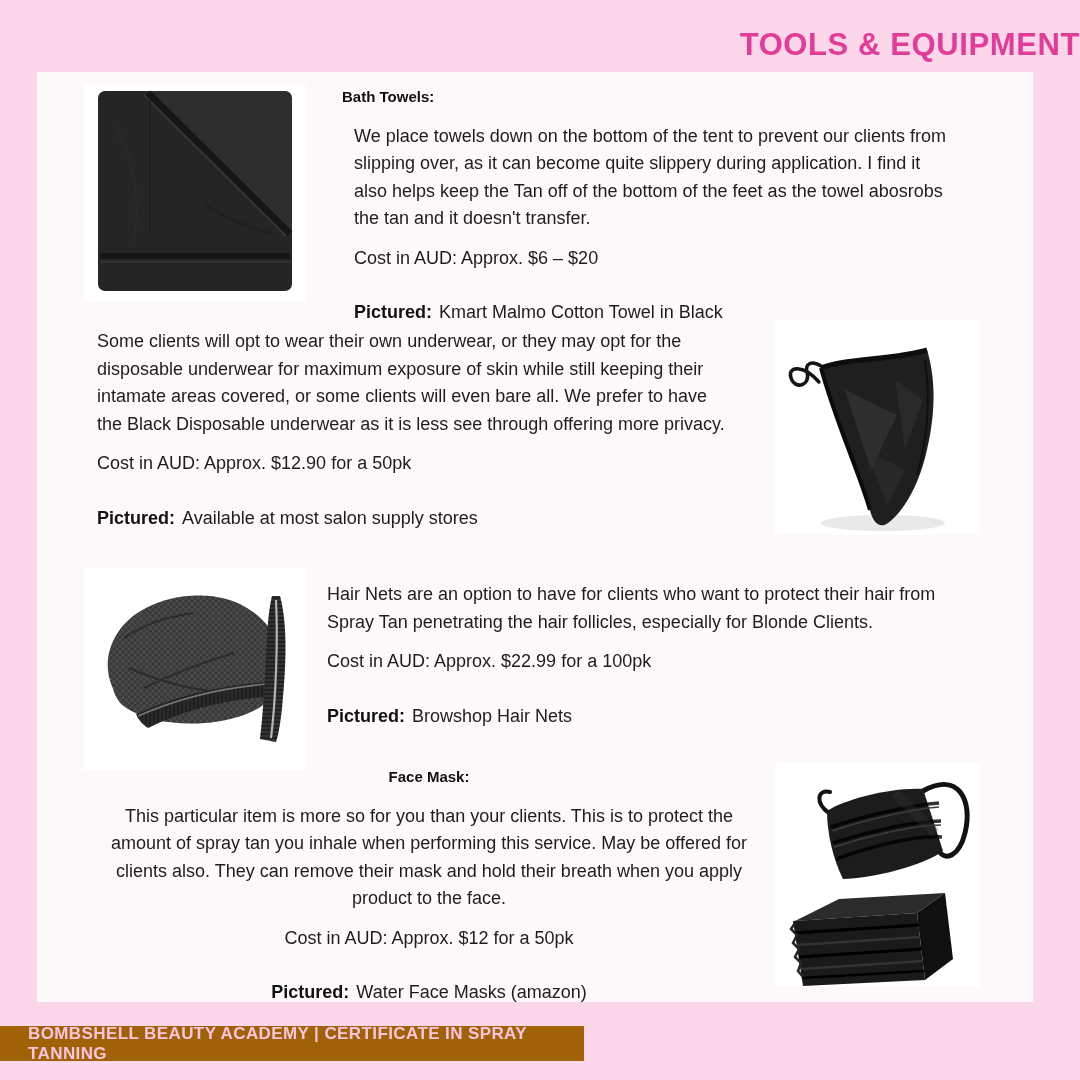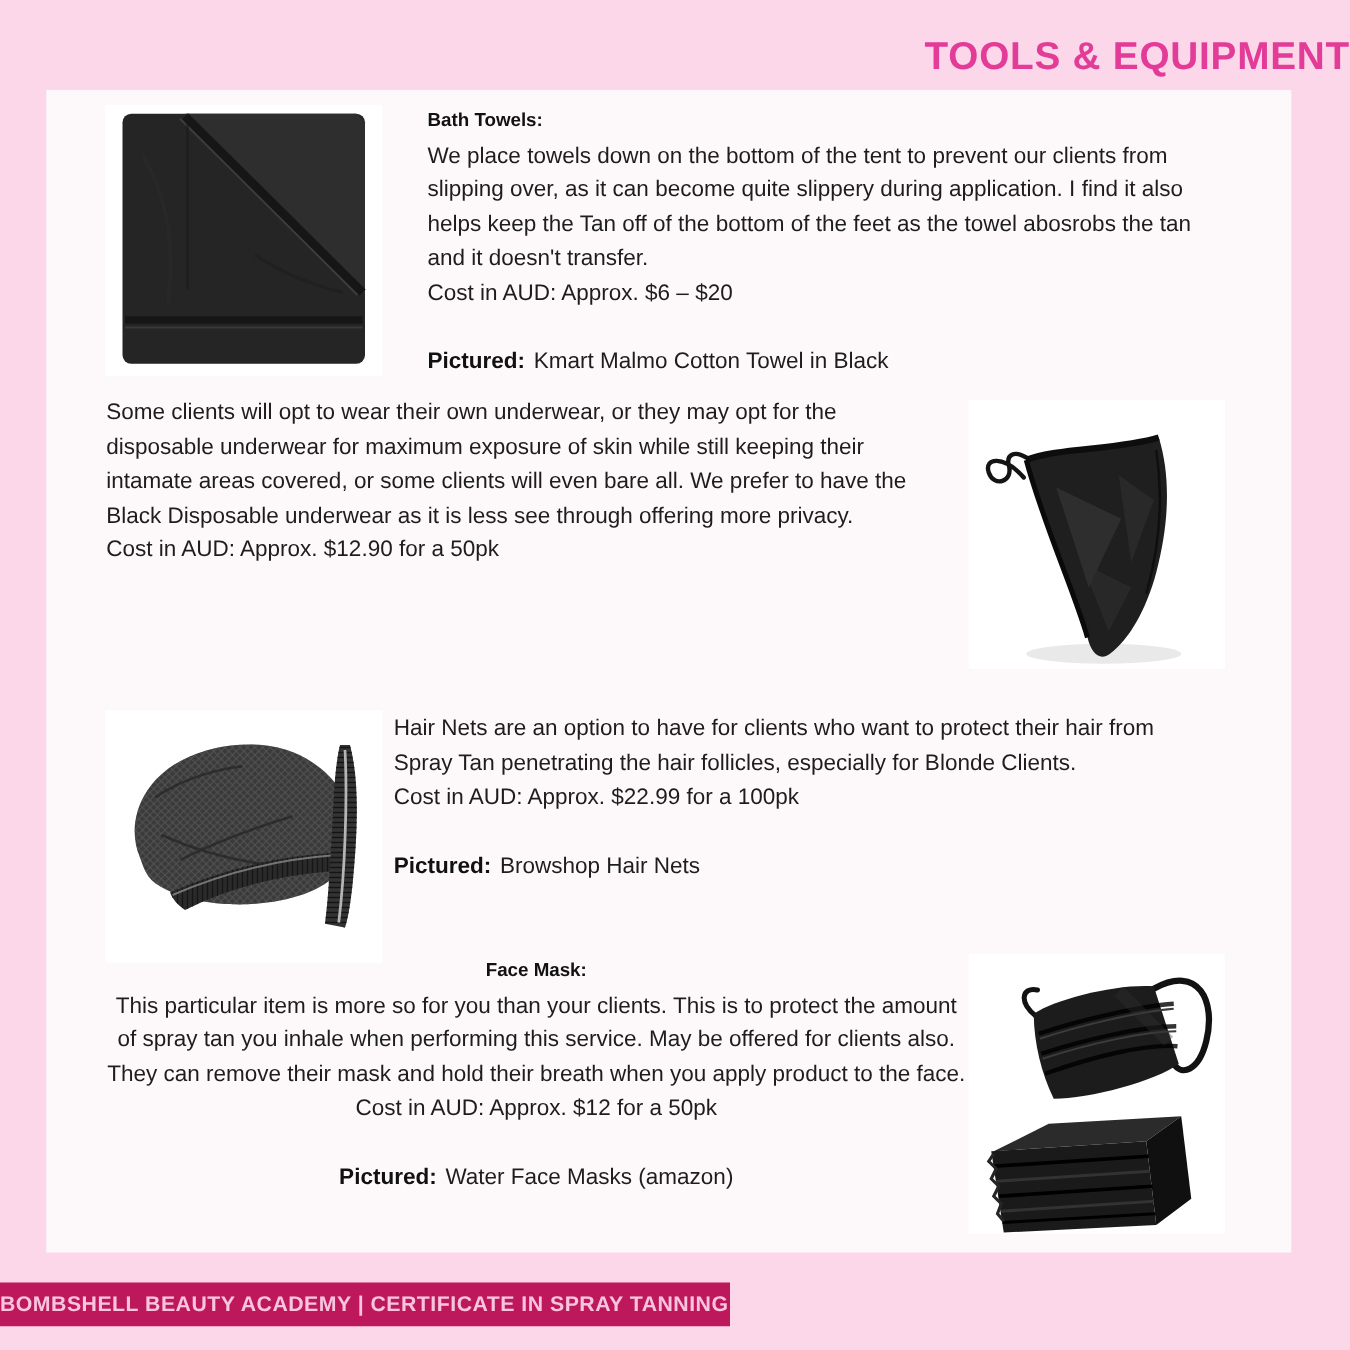--- a/index.html
+++ b/index.html
@@ -31,41 +31,42 @@
     overflow: hidden;
   }
   .img-box svg { display: block; width: 100%; height: 100%; }
   .sec-text { position: absolute; font-size: 18px; line-height: 27.5px; }
   .sec-text h3 {
     font-size: 15px;
     font-weight: 700;
     line-height: 27.5px;
     color: #111111;
   }
-  .sec-text p { margin: 0; }
+  .sec-text p { margin: 12px; }
   .pictured { margin-top: 27px !important; }
   .pictured strong { margin-right: 7px; color: #111111; }
 
   
   .towel-img      { left: 47px;  top: 12px;  width: 222px; height: 217px; }
   .towel-text     { left: 305px; top: 11px;  width: 624px; }
   .underwear-text { left: 48px;  top: 244px; width: 662px; }
   .underwear-img  { left: 738px; top: 248px; width: 205px; height: 215px; }
   .hairnet-img    { left: 47px;  top: 496px; width: 222px; height: 202px; }
   .hairnet-text   { left: 278px; top: 497px; width: 655px; }
   .facemask-text  { left: 48px;  top: 691px; width: 688px; text-align: center; }
   .facemask-img   { left: 738px; top: 691px; width: 205px; height: 224px; }
 
   .footer-bar {
     position: absolute;
     left: 0; top: 1026px;
     width: 584px; height: 35px;
-    background: #be185d;
+    background: #a16207;
     display: flex;
     align-items: center;
+    padding-left: 28px;
   }
   .footer-bar span {
     font-size: 17px;
     font-weight: 700;
     letter-spacing: 0.4px;
     color: #f9c4dd;
   }
 </style>
 </head>
 <body>
@@ -90,20 +91,21 @@
   <div class="sec-text towel-text">
     <h3>Bath Towels:</h3>
     <p>We place towels down on the bottom of the tent to prevent our clients from slipping over, as it can become quite slippery during application. I find it also helps keep the Tan off of the bottom of the feet as the towel abosrobs the tan and it doesn't transfer.</p>
     <p>Cost in AUD: Approx. $6 – $20</p>
     <p class="pictured"><strong>Pictured:</strong><span>Kmart Malmo Cotton Towel in Black</span></p>
   </div>
 
   <div class="sec-text underwear-text">
     <p>Some clients will opt to wear their own underwear, or they may opt for the disposable underwear for maximum exposure of skin while still keeping their intamate areas covered, or some clients will even bare all. We prefer to have the Black Disposable underwear as it is less see through offering more privacy.</p>
     <p>Cost in AUD: Approx. $12.90 for a 50pk</p>
+    <p class="pictured"><strong>Pictured:</strong><span>Available at most salon supply stores</span></p>
   </div>
   <div class="img-box underwear-img">
     <svg viewBox="0 0 205 215">
       <ellipse cx="108" cy="203" rx="62" ry="8" fill="#e9e9e9"></ellipse>
       <path d="M44,62 C28,44 12,46 16,58 C20,70 36,66 32,52 C30,44 36,40 46,46" fill="none" stroke="#141414" stroke-width="3.5" stroke-linecap="round"></path>
       <path d="M46,48 C64,38 86,42 104,40 C124,38 140,34 152,30 C162,62 160,100 150,138 C142,168 128,192 113,203 C105,209 98,203 95,190 C84,152 62,100 46,48 Z" fill="#1f1f1f"></path>
       <path d="M46,48 C70,38 120,40 152,30" stroke="#0d0d0d" stroke-width="5" fill="none"></path>
       <path d="M70,70 L122,95 L96,150 Z" fill="#3a3a3a" opacity="0.55"></path>
       <path d="M120,60 L148,80 L130,130 Z" fill="#333333" opacity="0.5"></path>
       <path d="M90,130 L130,150 L112,185 Z" fill="#2f2f2f" opacity="0.6"></path>

